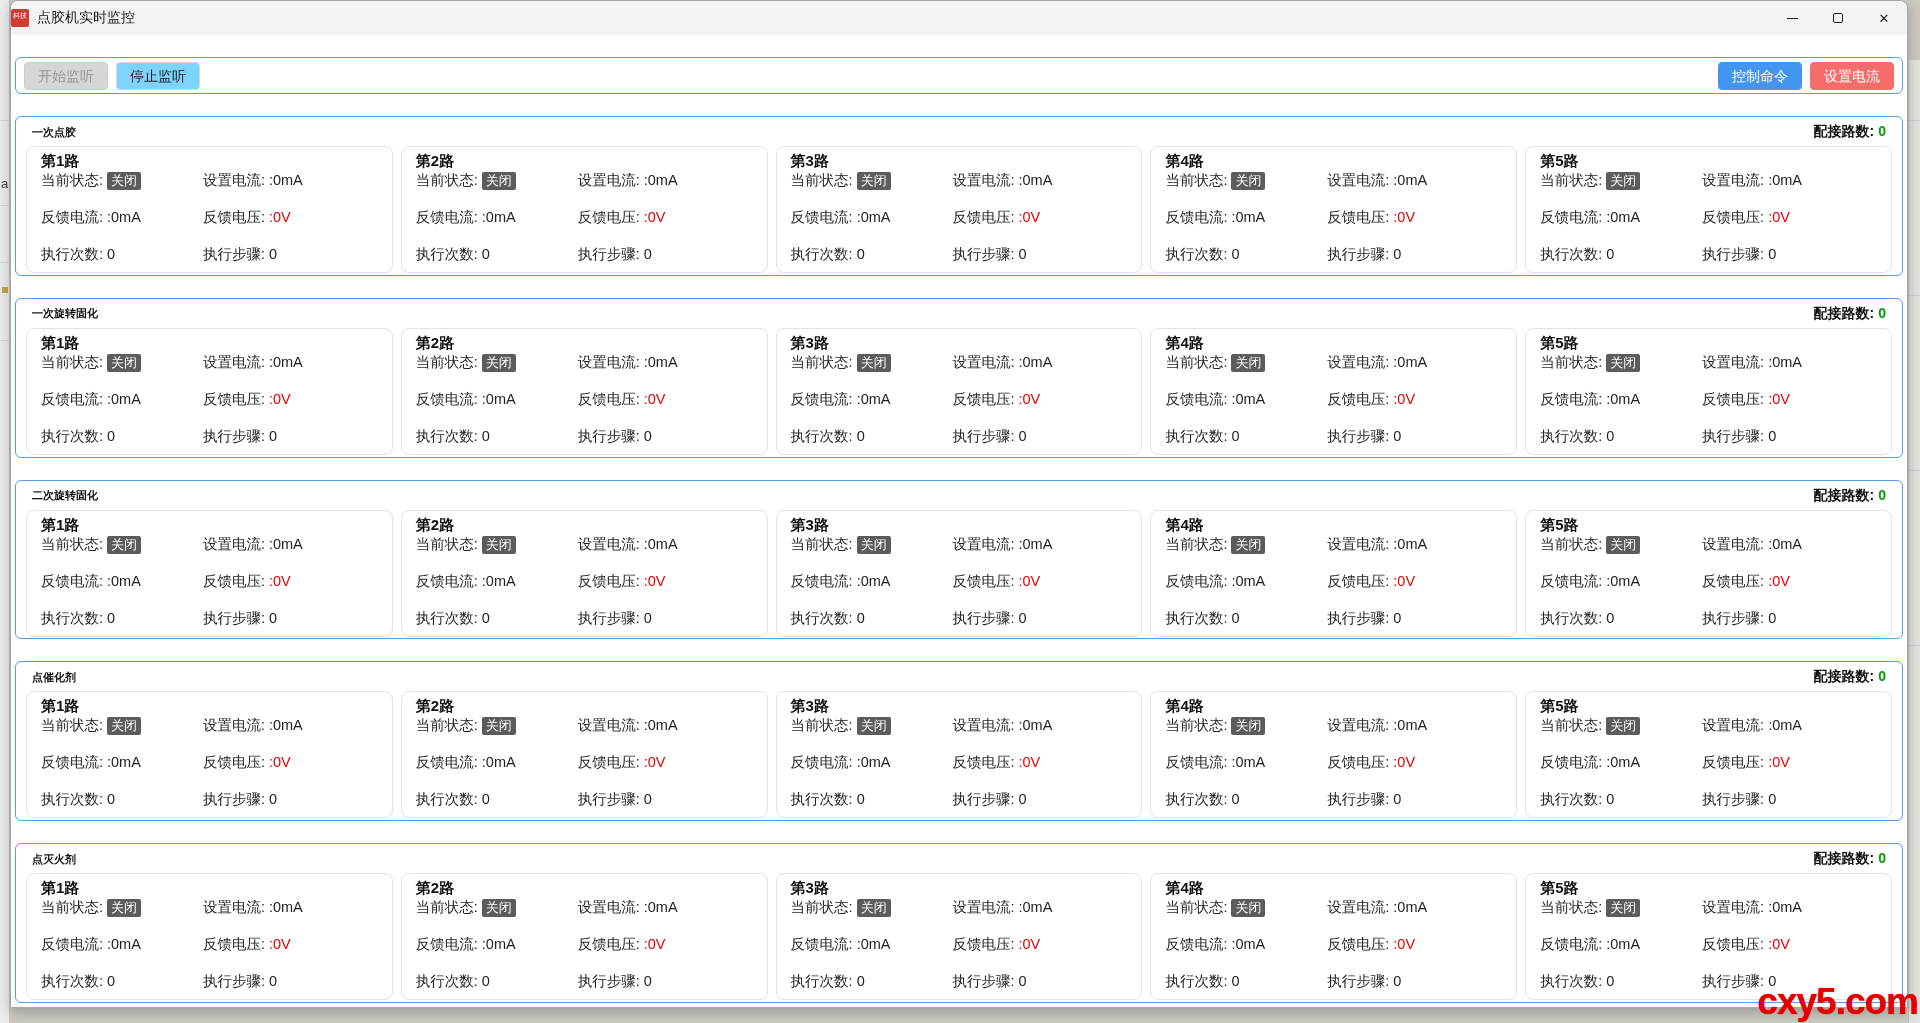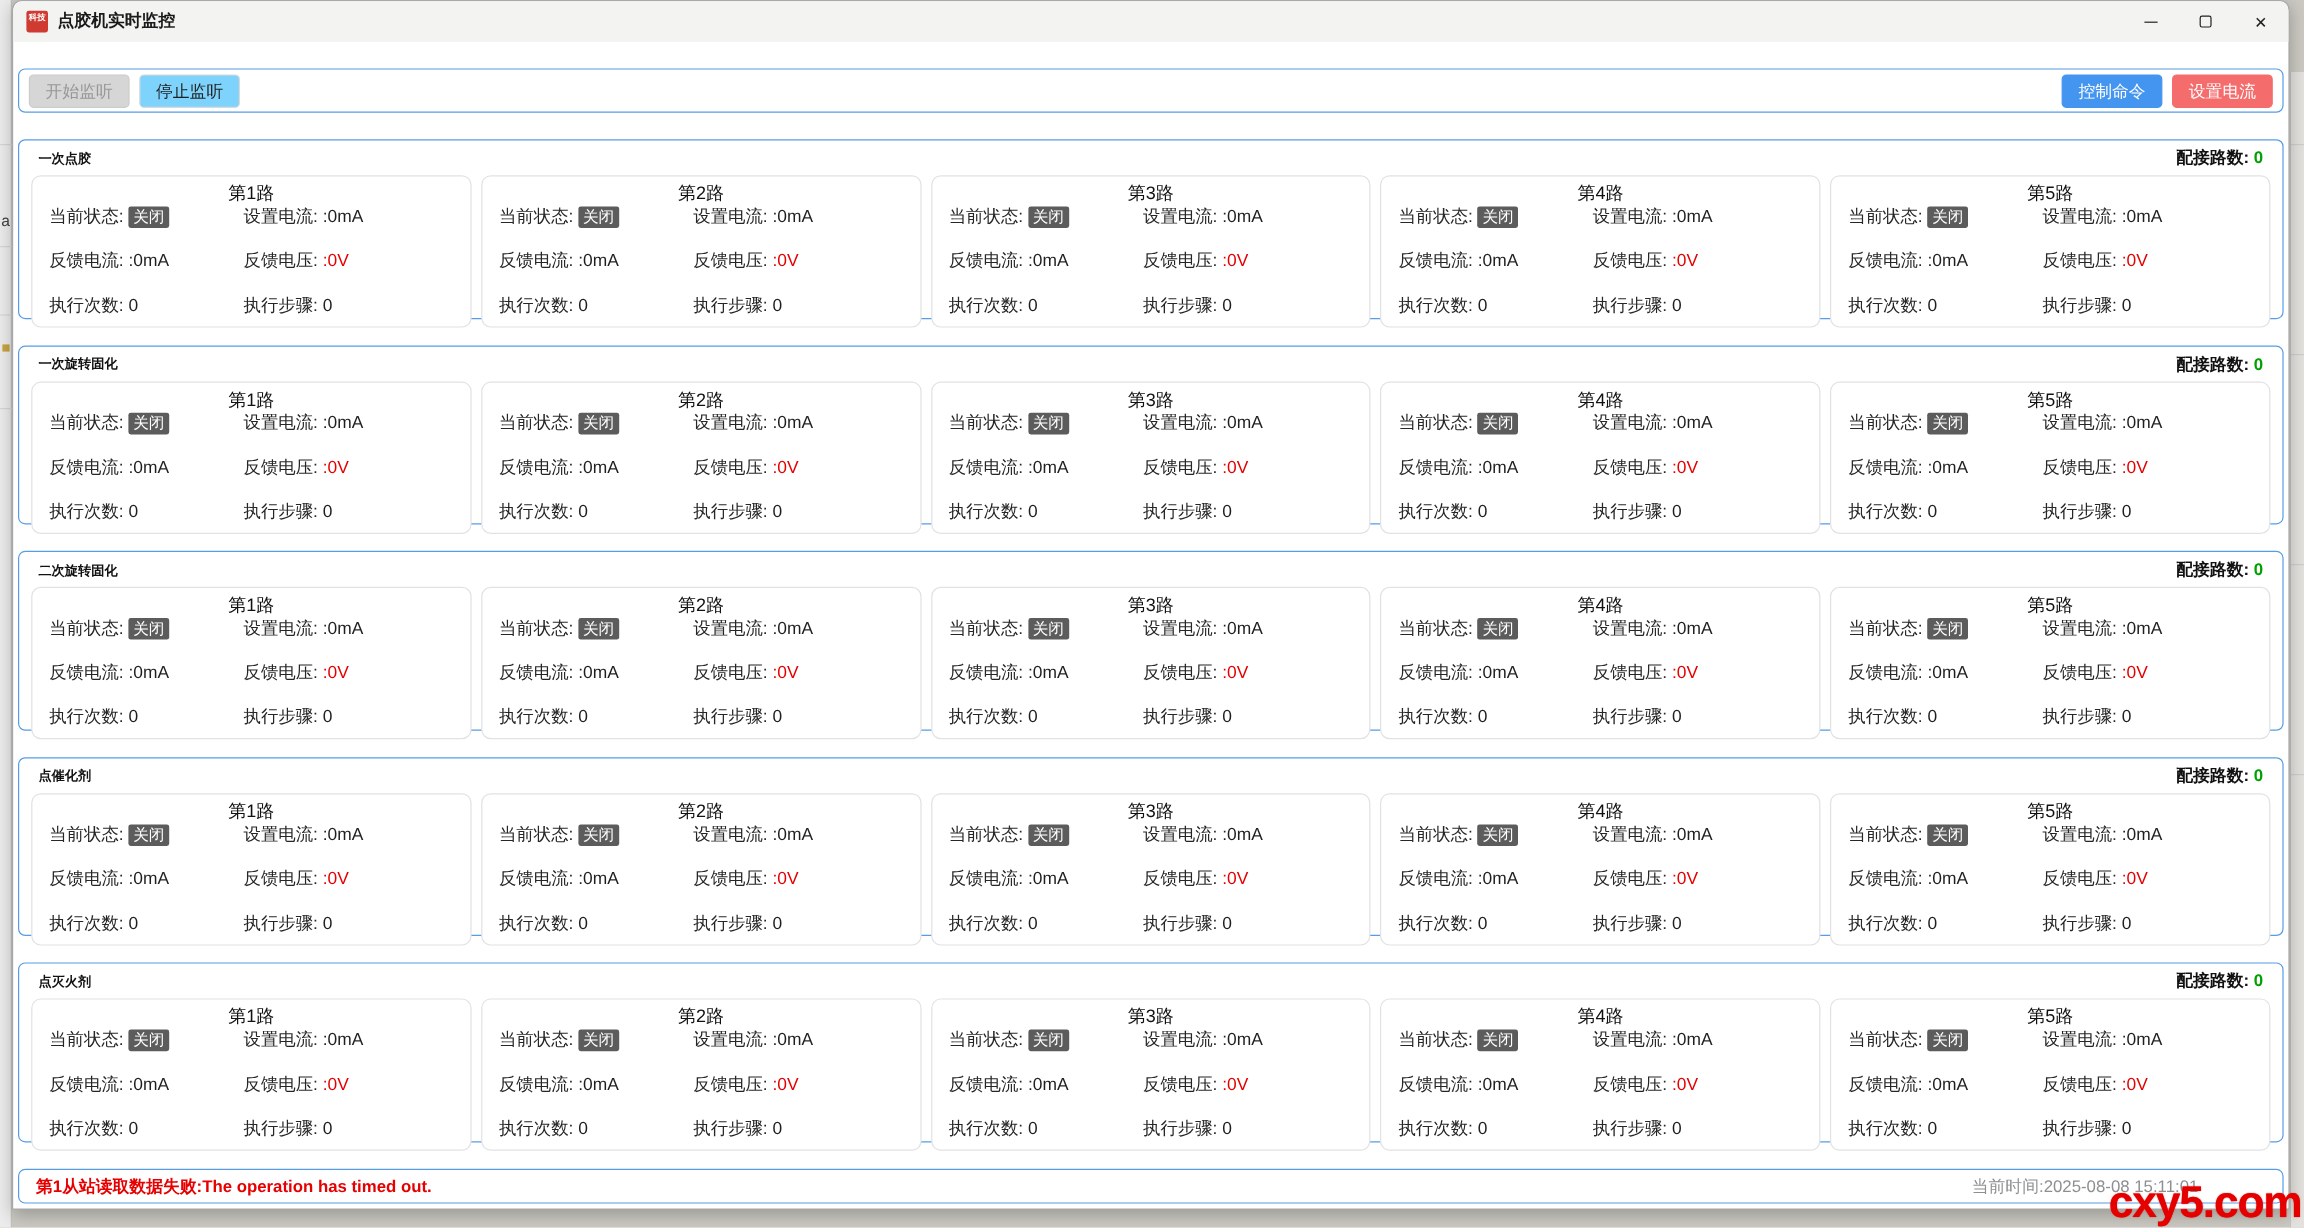--- a/index.html
+++ b/index.html
@@ -32,22 +32,21 @@
     border:1px solid #a8a8a8;
     border-radius:8px 8px 0 0;
     box-shadow:0 4px 14px rgba(0,0,0,0.25);
     display:flex; flex-direction:column;
   }
   .titlebar {
     height:34px; flex:0 0 34px;
     background:#f3f3f1;
     border-radius:8px 8px 0 0;
     display:flex; align-items:center;
-    padding-left:11px;
-    font-weight:bold;
+    padding-left:0;
   }
   .app-icon {
     width:18px; height:18px; background:#cf3a31; border-radius:2px;
     color:#fff; font-size:7px; line-height:9px; text-align:center;
     display:inline-block; overflow:hidden; padding-top:2px;
   }
   .title-text { margin-left:8px; font-size:14px; color:#1a1a1a; }
   .win-controls { margin-left:auto; display:flex; height:34px; }
   .wc { width:46px; height:34px; display:flex; align-items:center; justify-content:center; cursor:default; }
   .glyph-min { display:inline-block; width:11px; border-top:1.4px solid #222; }
@@ -92,21 +91,21 @@
   .sec-count .green { color:#00a000; margin-left:4px; }
   .cards {
     flex:1; display:grid; grid-template-columns:repeat(5,1fr);
     gap:8px; padding:3px 10px 8px 10px; min-height:0;
   }
   .card {
     border:1px solid #e2e2e2; border-radius:8px; background:#fff;
     padding:5px 14px 8px 14px;
     display:flex; flex-direction:column;
   }
-  .card-title { text-align:center; font-weight:normal; font-size:15px; color:#111; flex:0 0 auto; }
+  .card-title { text-align:left; font-weight:bold; font-size:15px; color:#111; flex:0 0 auto; }
   .card-grid {
     flex:1; display:grid; grid-template-columns:1fr 1.08fr;
     align-content:space-evenly; row-gap:18px;
   }
   .cell { font-size:14.5px; color:#262626; white-space:nowrap; }
   .cell .val { color:#1f1f1f; margin-left:4px; }
   .cell .val.red { color:#e60000; }
   .badge {
     display:inline-block; background:#5c5c5c; color:#fff;
     font-size:13px; padding:1px 4px 2px 4px; border-radius:2px; margin-left:4px; line-height:15px;
@@ -483,20 +482,16 @@
                 <div class="cell"><span>反馈电流:</span><span class="val ">:0mA</span></div>
                 <div class="cell"><span>反馈电压:</span><span class="val red">:0V</span></div>
                 <div class="cell"><span>执行次数:</span><span class="val ">0</span></div>
                 <div class="cell"><span>执行步骤:</span><span class="val ">0</span></div>
               </div>
             </div>
           </div>
         </div>
       </div>
 
-    <div class="panel statusbar">
-      <span class="status-error">第1从站读取数据失败:The operation has timed out.</span>
-      <span class="status-time">当前时间:2025-08-08 15:11:01</span>
-    </div>
   </div>
 </div>
 
 <div class="watermark">cxy5.com</div>
 
 </body></html>

